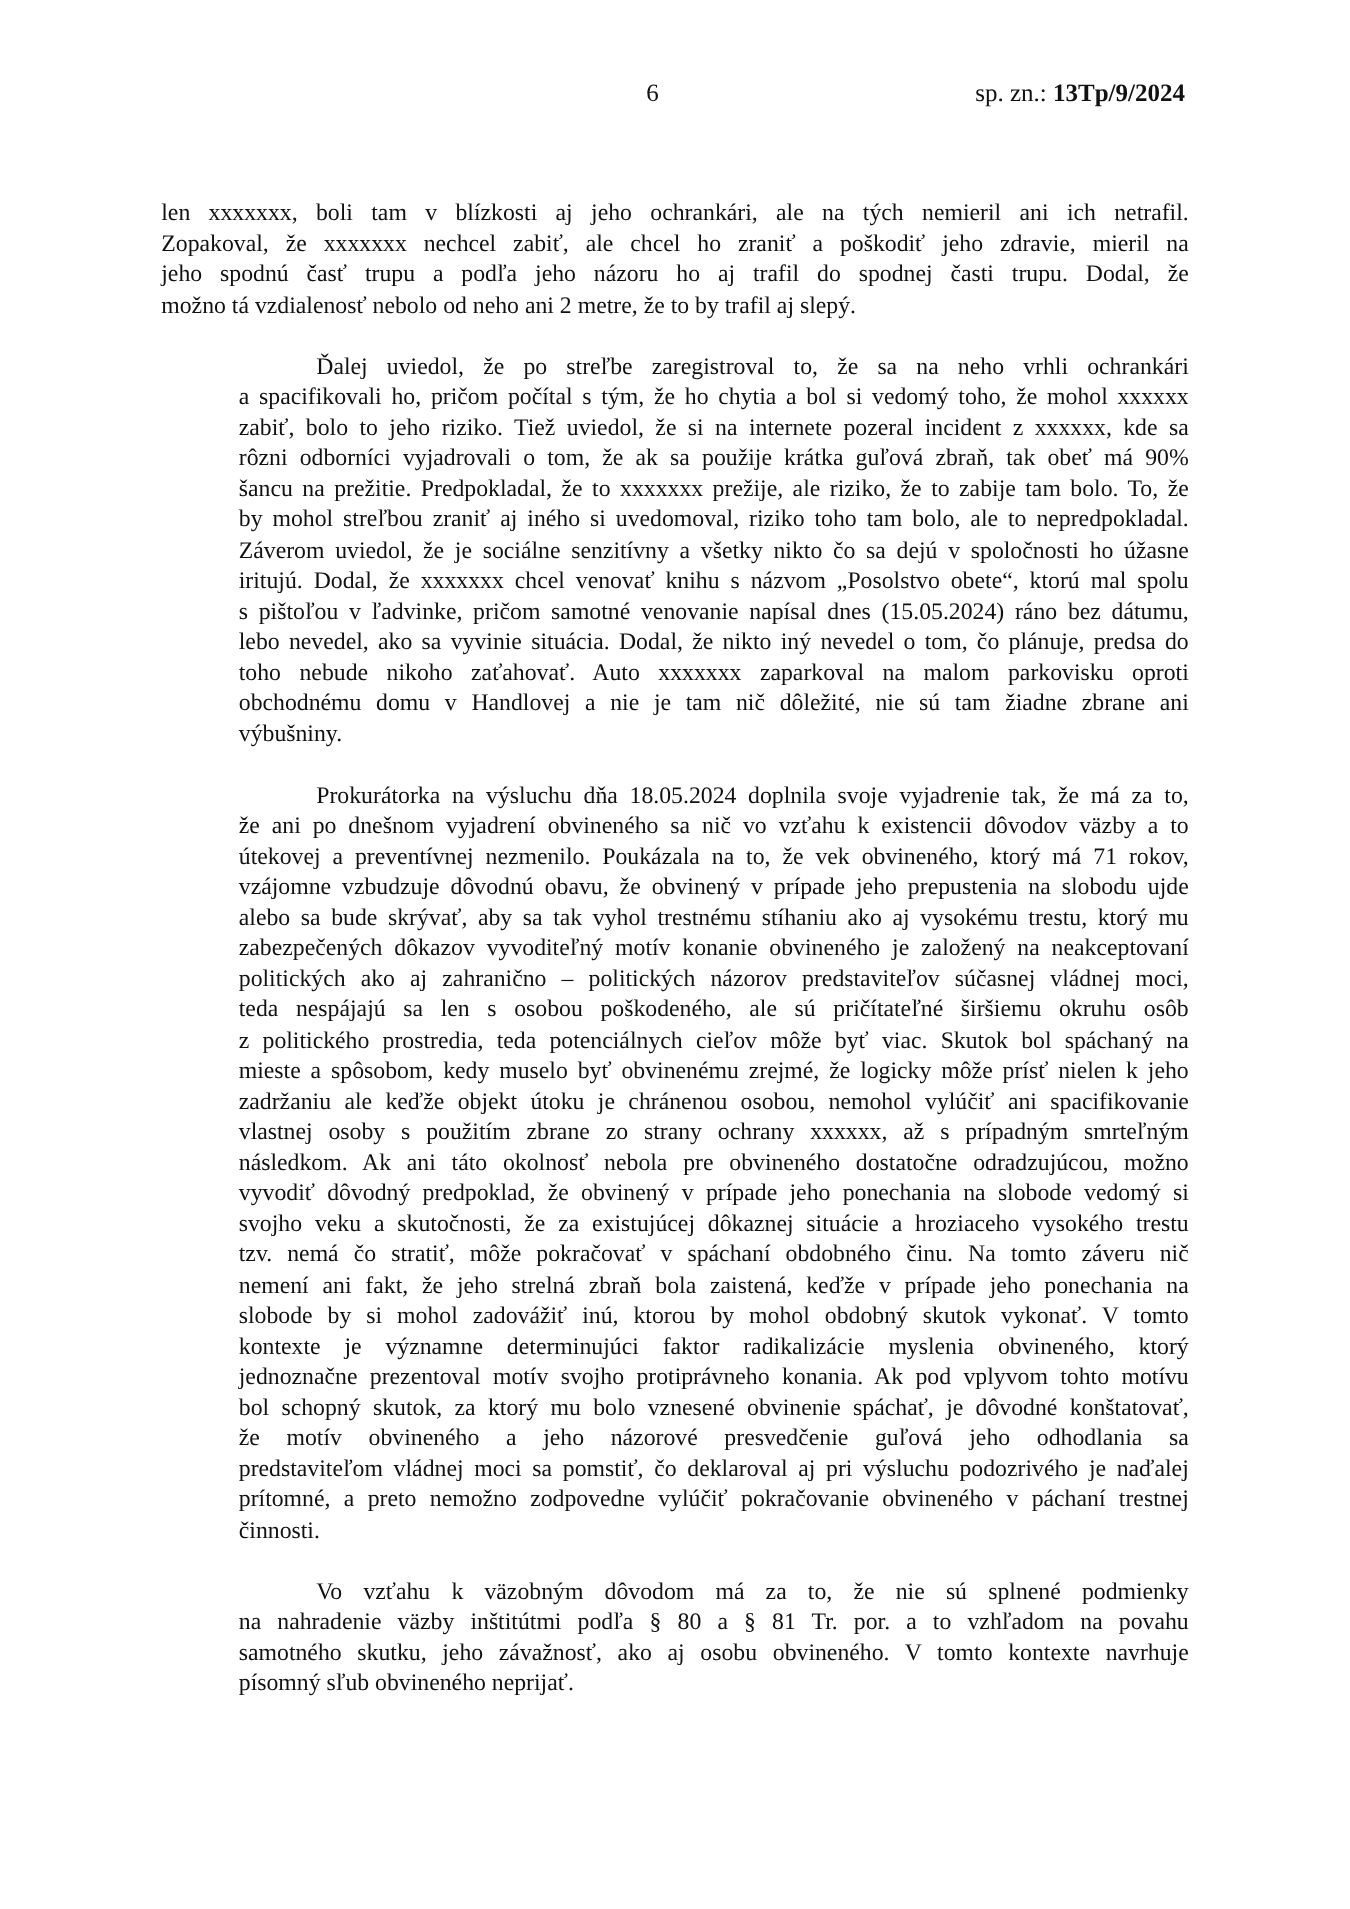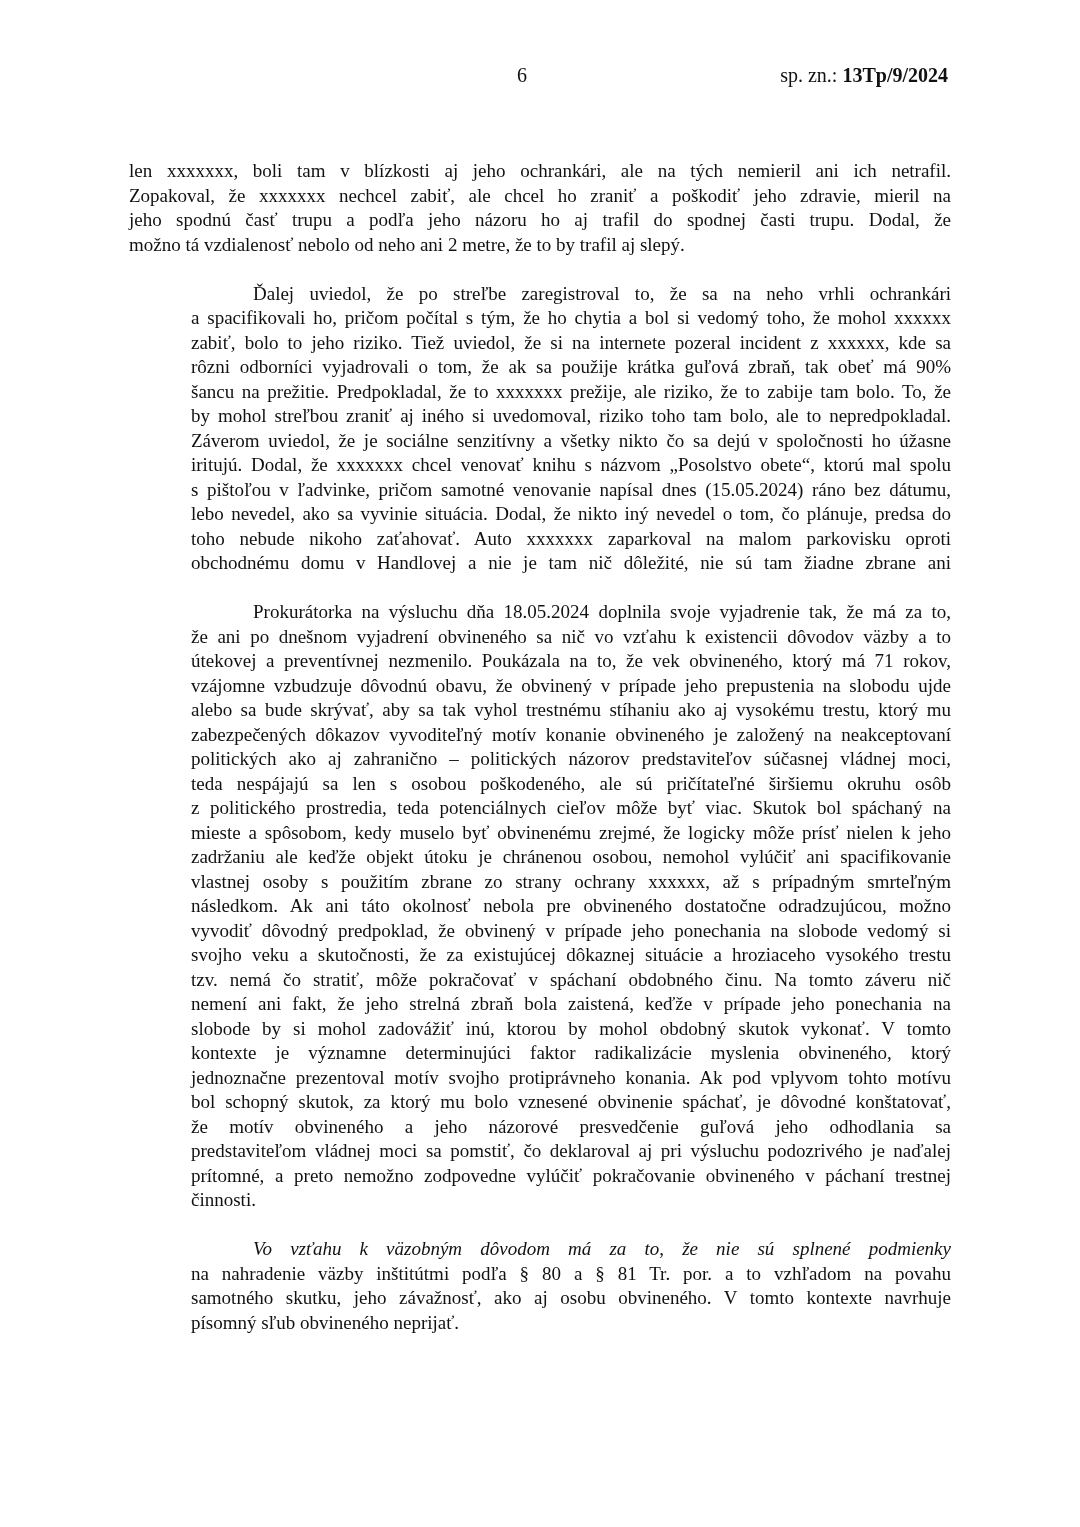--- a/index.html
+++ b/index.html
@@ -35,20 +35,21 @@
       <span class="line">zabiť, bolo to jeho riziko. Tiež uviedol, že si na internete pozeral incident z xxxxxx, kde sa</span>
       <span class="line">rôzni odborníci vyjadrovali o tom, že  ak sa použije krátka guľová zbraň, tak obeť má 90%</span>
       <span class="line">šancu na prežitie. Predpokladal, že to xxxxxxx prežije, ale riziko, že to zabije tam bolo. To, že</span>
       <span class="line">by mohol streľbou zraniť aj iného si uvedomoval, riziko toho tam bolo, ale to nepredpokladal.</span>
       <span class="line">Záverom uviedol, že je sociálne senzitívny a všetky nikto čo sa dejú v spoločnosti ho úžasne</span>
       <span class="line">iritujú. Dodal, že xxxxxxx chcel venovať knihu s názvom „Posolstvo obete“, ktorú mal spolu</span>
       <span class="line">s pištoľou v ľadvinke, pričom samotné venovanie napísal dnes (15.05.2024) ráno bez dátumu,</span>
       <span class="line">lebo nevedel, ako sa vyvinie situácia. Dodal, že nikto iný nevedel o tom, čo plánuje, predsa do</span>
       <span class="line">toho nebude nikoho zaťahovať. Auto xxxxxxx zaparkoval na malom parkovisku oproti</span>
       <span class="line">obchodnému domu v Handlovej a nie je tam nič dôležité, nie sú tam žiadne zbrane ani</span>
+      <span class="line last">výbušniny.</span>
     </div>
     <div class="para indent">
       <span class="line" style="padding-left: 62px;">Prokurátorka na výsluchu dňa 18.05.2024 doplnila svoje vyjadrenie tak, že má za to,</span>
       <span class="line">že ani po dnešnom vyjadrení obvineného sa nič vo vzťahu k existencii dôvodov väzby a to</span>
       <span class="line">útekovej a preventívnej nezmenilo. Poukázala na to, že vek obvineného, ktorý má 71 rokov,</span>
       <span class="line">vzájomne vzbudzuje dôvodnú obavu, že obvinený v prípade jeho prepustenia na slobodu ujde</span>
       <span class="line">alebo sa bude skrývať, aby sa tak vyhol trestnému stíhaniu ako aj vysokému trestu, ktorý mu</span>
       <span class="line">zabezpečených dôkazov vyvoditeľný motív konanie obvineného je založený na neakceptovaní</span>
       <span class="line">politických ako aj zahraničnо – politických názorov predstaviteľov súčasnej vládnej moci,</span>
       <span class="line">teda nespájajú sa len s osobou poškodeného, ale sú pričítateľné širšiemu okruhu osôb</span>
@@ -64,18 +65,18 @@
       <span class="line">slobode by si mohol zadovážiť inú, ktorou by mohol obdobný skutok vykonať. V tomto</span>
       <span class="line">kontexte je významne determinujúci faktor radikalizácie myslenia obvineného, ktorý</span>
       <span class="line">jednoznačne prezentoval motív svojho protiprávneho konania. Ak pod vplyvom tohto motívu</span>
       <span class="line">bol schopný skutok, za ktorý mu bolo vznesené obvinenie spáchať, je dôvodné konštatovať,</span>
       <span class="line">že motív obvineného a jeho názorové presvedčenie guľová jeho odhodlania  sa</span>
       <span class="line">predstaviteľom vládnej moci sa pomstiť, čo deklaroval aj pri výsluchu podozrivého je naďalej</span>
       <span class="line">prítomné, a preto nemožno zodpovedne vylúčiť pokračovanie obvineného v páchaní trestnej</span>
       <span class="line last">činnosti.</span>
     </div>
     <div class="para indent">
-      <span class="line" style="padding-left: 62px; font-style: italic;">Vo vzťahu k väzobným dôvodom má za to, že nie sú splnené podmienky</span>
+      <span class="line" style="padding-left: 62px;">Vo vzťahu k väzobným dôvodom má za to, že nie sú splnené podmienky</span>
       <span class="line">na nahradenie väzby inštitútmi podľa § 80 a § 81 Tr. por. a to vzhľadom na povahu</span>
       <span class="line">samotného skutku, jeho závažnosť, ako aj osobu obvineného.  V tomto kontexte navrhuje</span>
       <span class="line last">písomný sľub obvineného neprijať.</span>
     </div>
   </div>
 
 </body></html>

